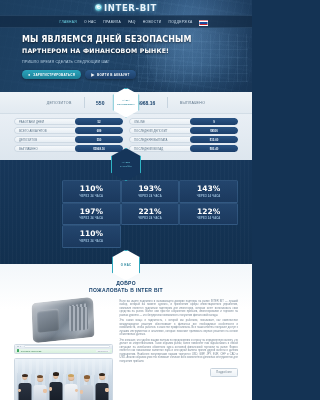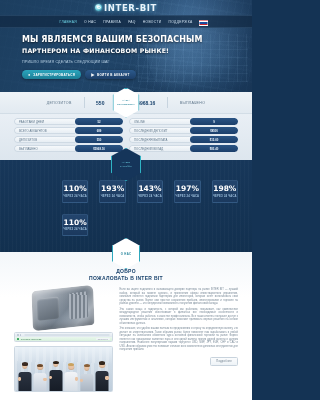--- a/index.html
+++ b/index.html
@@ -169,21 +169,21 @@
     padding:20px 14px 16px;
   }
   .plans-hex {
     position:absolute; left:50%; top:-12px; transform:translateX(-50%);
     width:30px; height:33px;
     display:flex; flex-direction:column; align-items:center; justify-content:center;
     background:#15355a; border:0.9px solid #2fb3c4;
     clip-path:polygon(50% 0%,100% 25%,100% 75%,50% 100%,0% 75%,0% 25%);
   }
   .plans-hex span { font-size:2.5px; color:#6fd6e8; letter-spacing:0.2px; text-transform:uppercase; line-height:3.4px; }
-  .plan-grid { display:grid; grid-template-columns:repeat(5,1fr); gap:11px;margin-left:48px; }
+  .plan-grid { display:grid; grid-template-columns:repeat(3,1fr); gap:0;margin-left:48px; }
   .plan {
     background:linear-gradient(#23456d,#1b395e);
     border:0.4px solid rgba(110,165,210,0.22);
     border-radius:1.5px;
     padding:4px 0 4px;
     text-align:center;
   }
   .plan-pct {
     font-size:7.5px; font-weight:bold; color:#ffffff; line-height:8px;
     font-family:"DejaVu Sans", sans-serif;
@@ -326,21 +326,21 @@
       <a href="#">О НАС</a>
       <a href="#">ПРАВИЛА</a>
       <a href="#">FAQ</a>
       <a href="#">НОВОСТИ</a>
       <a href="#">ПОДДЕРЖКА</a>
       <div class="flag"></div>
     </nav>
 
     <div class="hero-copy">
       <div class="h1">
-        <span>МЫ ЯВЛЯЕМСЯ ВАШИМ БЕЗОПАСНЫМ</span>
+        <span>МЫ ЯВЛЯЕМСЯ ДНЕЙ БЕЗОПАСНЫМ</span>
         <span class="l2">ПАРТНЕРОМ НА ФИНАНСОВОМ РЫНКЕ!</span>
       </div>
       <div class="h-sub">ПРИШЛО ВРЕМЯ СДЕЛАТЬ СЛЕДУЮЩИЙ ШАГ</div>
       <div class="cta-row">
         <div class="btn btn-a">
           <span class="bi">●</span>
           <span>ЗАРЕГИСТРИРОВАТЬСЯ</span>
         </div>
         <div class="btn btn-b">
           <span class="bi">▶</span>
@@ -423,21 +423,25 @@
       </div>
       <div class="plan">
         <div class="plan-pct">143%</div>
         <div class="plan-term">ЧЕРЕЗ 24 ЧАСА</div>
       </div>
       <div class="plan">
         <div class="plan-pct">197%</div>
         <div class="plan-term">ЧЕРЕЗ 24 ЧАСА</div>
       </div>
       <div class="plan">
-        <div class="plan-pct">198%</div>
+        <div class="plan-pct">221%</div>
+        <div class="plan-term">ЧЕРЕЗ 24 ЧАСА</div>
+      </div>
+      <div class="plan">
+        <div class="plan-pct">122%</div>
         <div class="plan-term">ЧЕРЕЗ 24 ЧАСА</div>
       </div>
       <div class="plan">
         <div class="plan-pct">110%</div>
         <div class="plan-term">ЧЕРЕЗ 24 ЧАСА</div>
       </div>
     </div>
   </section>
 
   <section class="about">

